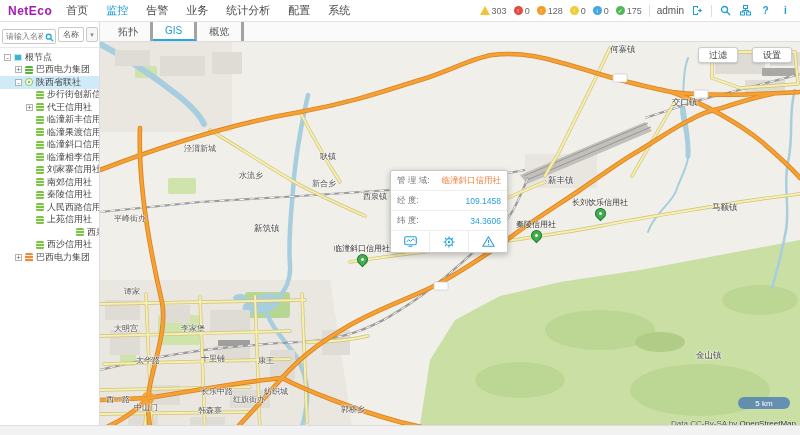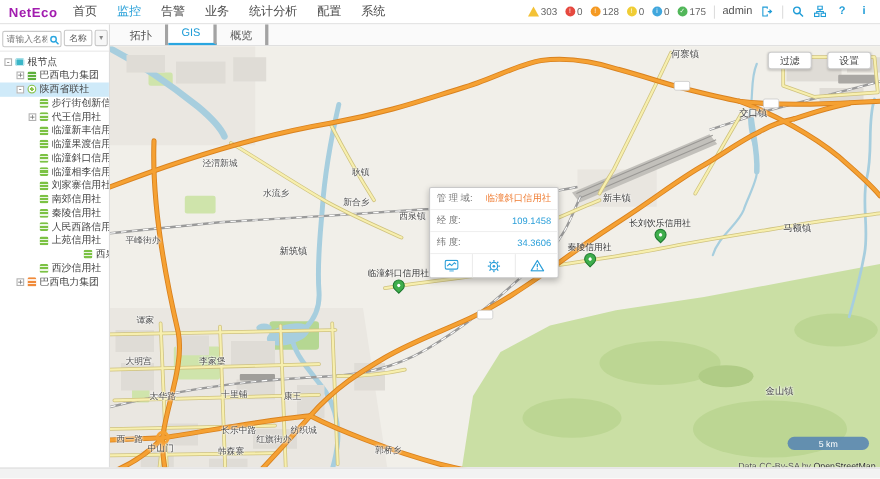--- a/index.html
+++ b/index.html
@@ -61,21 +61,21 @@
   .p-title { height:17px; display:flex; align-items:center; justify-content:space-between; padding:0 6px; border-bottom:1px solid #e4e4e4; color:#555; font-size:9px; }
   .p-close { color:#999; font-size:11px; cursor:pointer; line-height:1; }
   .p-row { display:flex; align-items:center; justify-content:space-between; height:20px; padding:0 6px; border-bottom:1px solid #efefef; }
   .p-row .lab { color:#777; }
   .p-row .val { color:#2b9fd9; }
   .p-row.first .val { color:#ef7c32; }
   .p-actions { display:flex; height:21px; }
   .p-act { flex:1; display:flex; align-items:center; justify-content:center; border-right:1px solid #ececec; cursor:pointer; }
   .p-act:last-child { border-right:none; }
 
-  .scalebar { position:absolute; right:10px; top:355px; width:74px; height:12px; background:rgba(84,130,180,.85); border-radius:6px; color:#fff; font-size:8px; display:flex; align-items:center; justify-content:center; z-index:5; }
+  .scalebar { position:absolute; right:10px; top:355px; width:52px; height:12px; background:rgba(84,130,180,.85); border-radius:6px; color:#fff; font-size:8px; display:flex; align-items:center; justify-content:center; z-index:5; }
   .coords { position:absolute; right:4px; top:369px; font-size:8px; color:#555; text-shadow:0 0 2px #fff; z-index:5; }
   .attrib { position:absolute; right:4px; top:377px; font-size:8px; color:#555; text-shadow:0 0 2px #fff; z-index:5; }
   .attrib a { color:#333; text-decoration:underline; cursor:pointer; }
 
   footer { position:absolute; left:0; bottom:0; width:800px; height:10px; background:#f2f2f2; border-top:1px solid #ddd; z-index:40; }
 </style>
 </head>
 <body>
 
 <div class="app">

